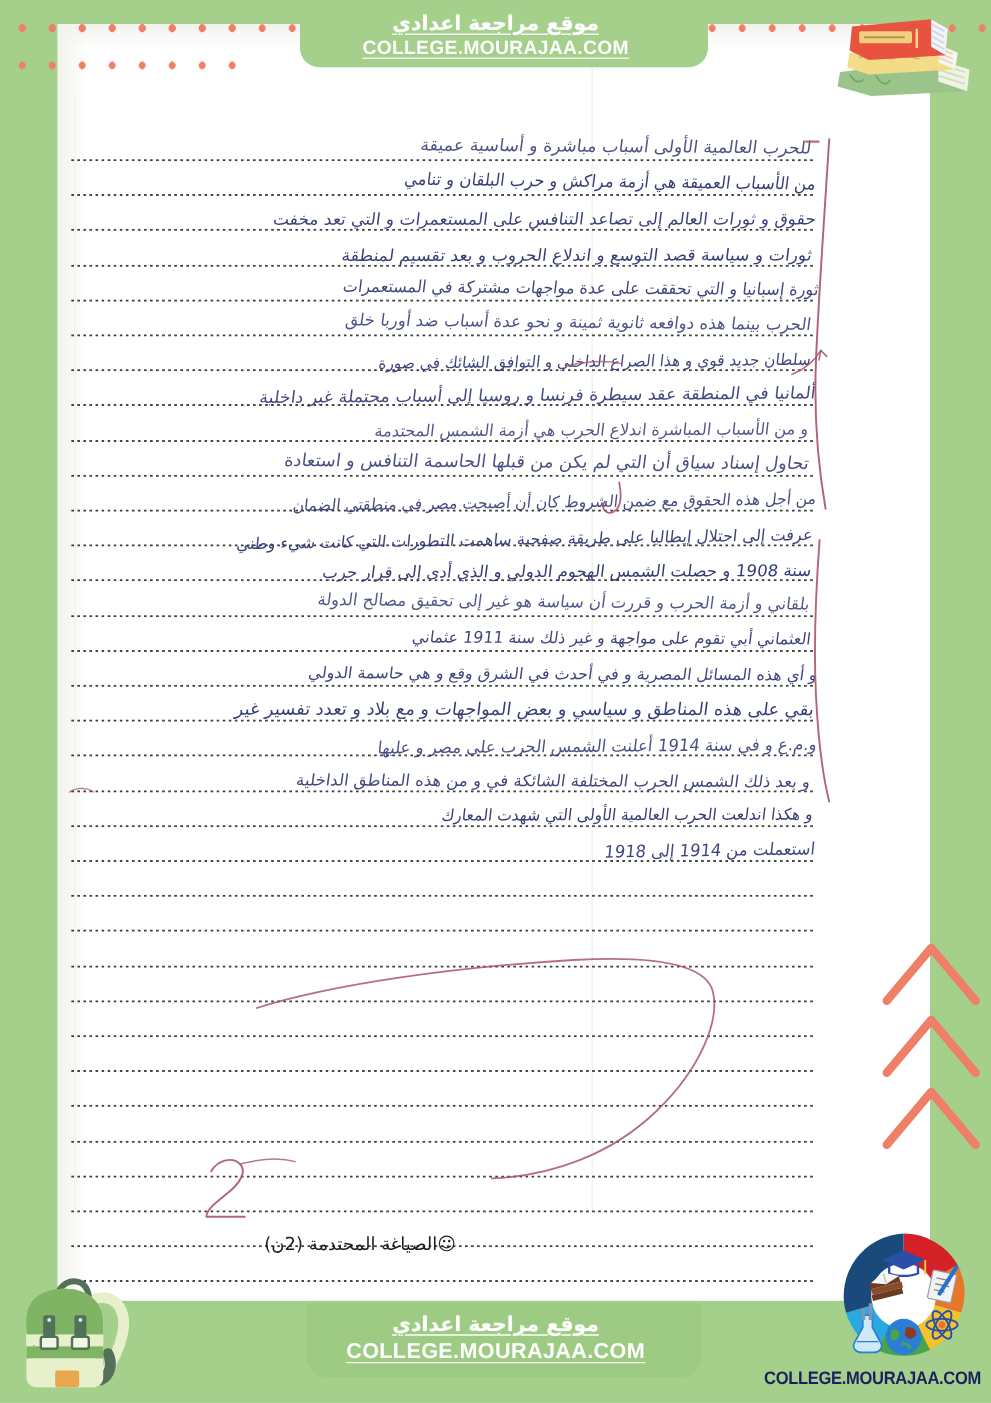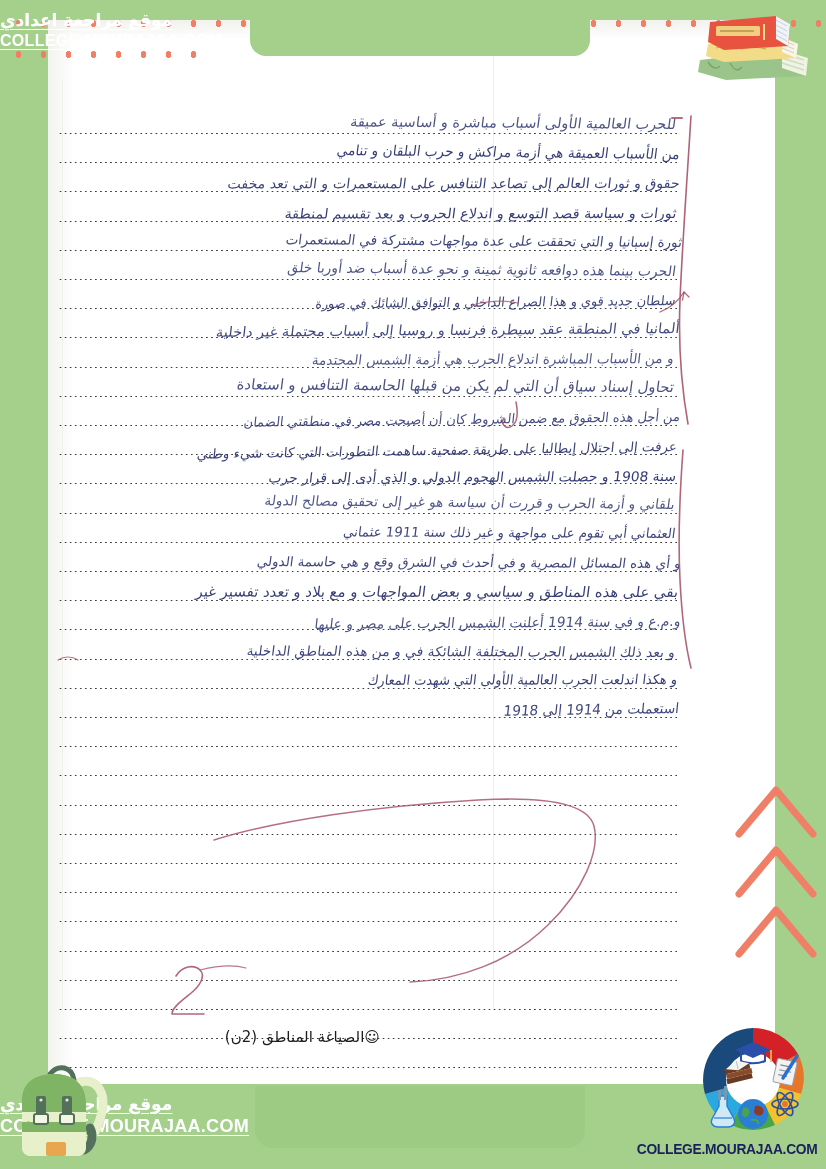--- a/index.html
+++ b/index.html
@@ -74,21 +74,21 @@
     position:absolute;right:385px;top:1008px;
     direction:rtl;text-align:right;
     font-family:"DejaVu Sans","Liberation Sans",sans-serif;
     font-size:15px;color:#1d1d1d;white-space:nowrap;
     z-index:6;
   }
   .eval .smiley{font-size:15px;margin-right:10px;color:#222;}
 
   
   .banner{
-    position:absolute;z-index:9;text-align:left;width:100%;
+    position:absolute;z-index:9;text-align:center;width:100%;
     left:0;
   }
   .banner .ar{
     font-family:"DejaVu Sans","Liberation Sans",sans-serif;
     font-size:17px;font-weight:bold;color:#ffffff;
     text-decoration:underline;text-underline-offset:3px;
     direction:rtl;letter-spacing:.4px;
     text-shadow:0 0 1px rgba(255,255,255,.5);
   }
   .banner .en{
@@ -231,21 +231,21 @@
           <path d="M166 820 C 230 800, 330 786, 430 780 C 500 776, 540 784, 546 806
                    C 552 830, 536 870, 500 905 C 462 942, 412 960, 362 962" stroke-width="1.5" opacity=".85"></path>
 
           <path d="M128 956 C 134 946, 146 944, 152 950 C 158 956, 152 966, 142 974
                    C 132 982, 124 988, 124 994 L 156 994" stroke-width="1.6" opacity=".9"></path>
           <path d="M152 950 C 168 946, 184 944, 198 948" stroke-width="1.2" opacity=".8"></path>
         </g>
       </svg>
 
       <div class="eval">
-        <span class="smiley">☺</span><span>الصياغة المناطق (2ن)</span>
+        <span class="smiley">☺</span><span>الصياغة المحتدمة (2ن)</span>
       </div>
     </div>
   </div>
 
   <div class="dots-band-2"></div>
   <div class="dots-band"></div>
 
   <div class="header-swoosh"></div>
   <div class="footer-swoosh"></div>
 

